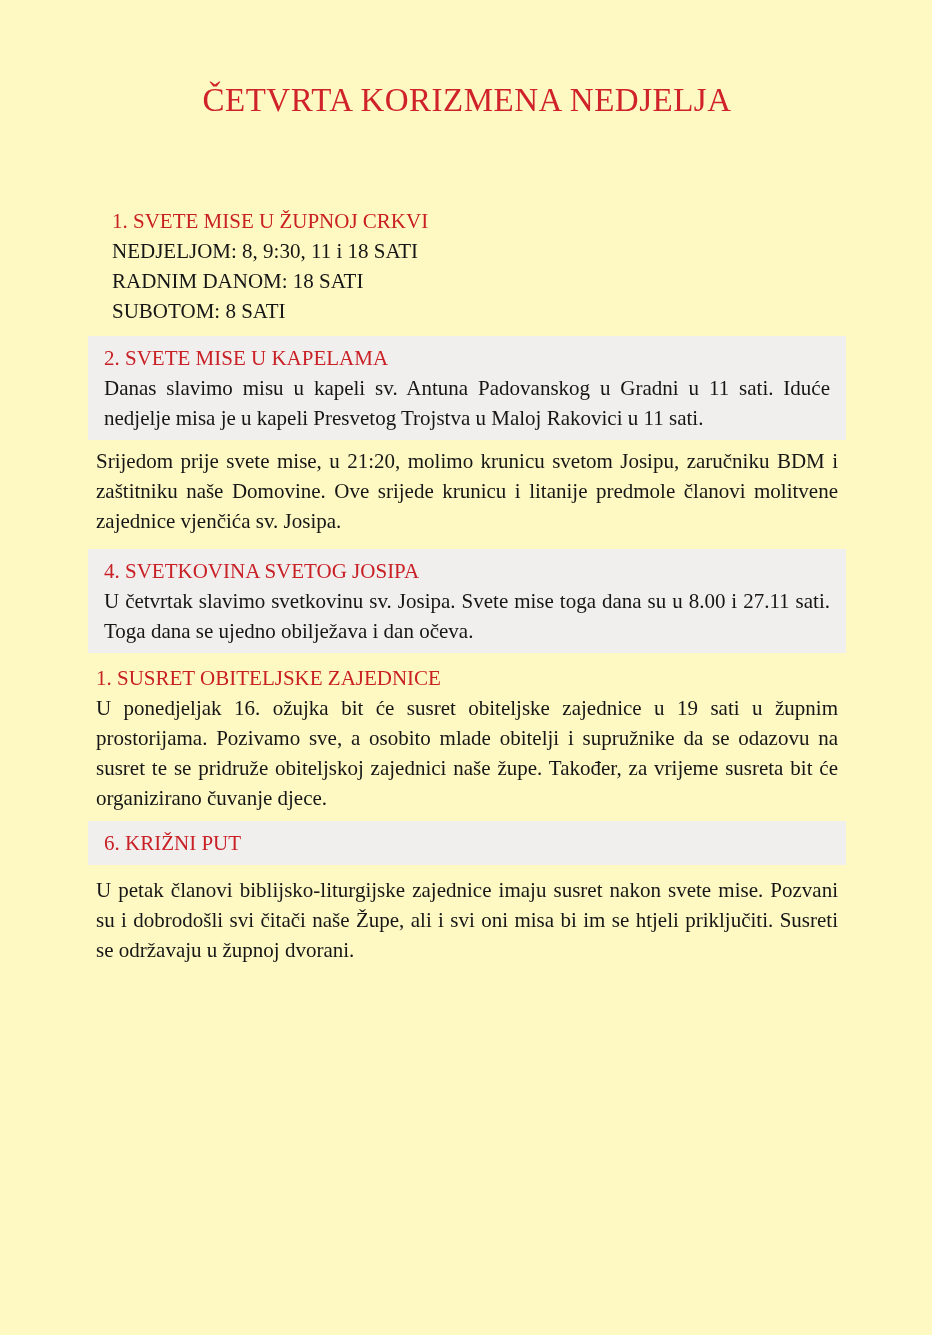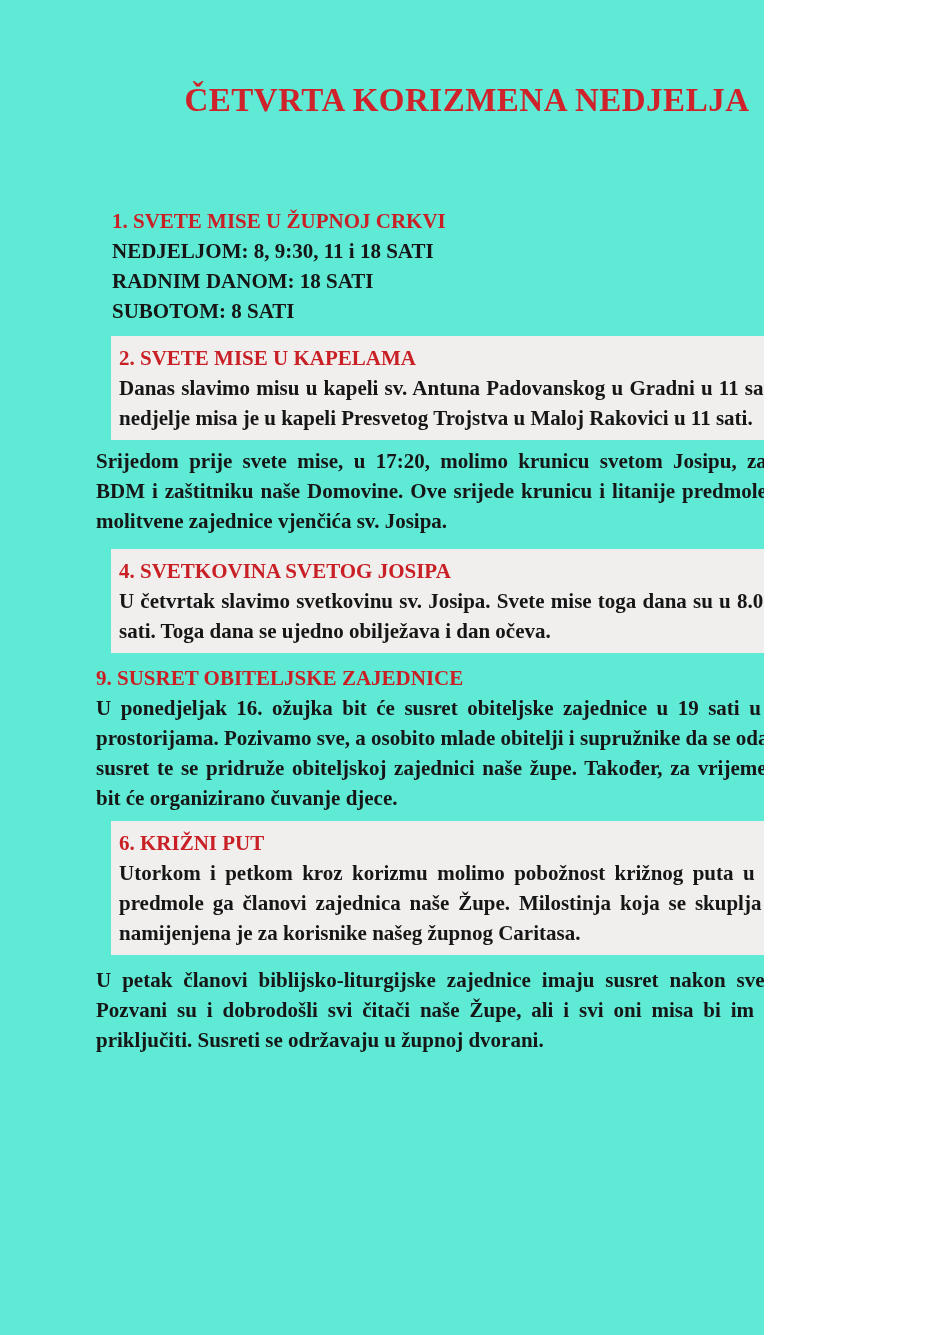--- a/index.html
+++ b/index.html
@@ -2,25 +2,25 @@
 <html><head>
 <meta charset="utf-8">
 <style>
   html, body {
     margin: 0;
     padding: 0;
     background: #ffffff;
   }
   .page {
     position: relative;
-    width: 764px;
+    width: 932px;
     height: 1335px;
-    background: #5eead4;
+    background: #fef9c3;
     font-family: "Liberation Serif", serif;
-    font-weight: bold;
+    font-weight: normal;
     color: #161616;
     overflow: hidden;
   }
   .content {
     margin-left: 88px;
     width: 758px;
   }
   .doc-title {
     padding-top: 80px;
     font-size: 33px;
@@ -36,22 +36,21 @@
     text-align: center;
     color: #131313;
   }
   .section {
     font-size: 21px;
     line-height: 30px;
     padding: 0 8px;
   }
   .section.gray {
     background: #f1efee;
-    padding: 7px 8px;
-    margin-left: 23px;
+    padding: 7px 16px;
   }
   .section .heading {
     color: #c92026;
   }
   .section .body {
     text-align: justify;
     color: #161616;
   }
   .section .line {
     color: #161616;
@@ -78,36 +77,35 @@
       <div class="line">RADNIM DANOM: 18 SATI</div>
       <div class="line">SUBOTOM: 8 SATI</div>
     </div>
 
     <div class="section gray sec-2">
       <div class="heading">2. SVETE MISE U KAPELAMA</div>
       <div class="body">Danas slavimo misu u kapeli sv. Antuna Padovanskog u Gradni u 11 sati. Iduće nedjelje misa je u kapeli Presvetog Trojstva u Maloj Rakovici u 11 sati.</div>
     </div>
 
     <div class="section sec-3">
-      <div class="body">Srijedom prije svete mise, u 17:20, molimo krunicu svetom Josipu, zaručniku BDM i zaštitniku naše Domovine. Ove srijede krunicu i litanije predmole članovi molitvene zajednice vjenčića sv. Josipa.</div>
+      <div class="body">Srijedom prije svete mise, u 21:20, molimo krunicu svetom Josipu, zaručniku BDM i zaštitniku naše Domovine. Ove srijede krunicu i litanije predmole članovi molitvene zajednice vjenčića sv. Josipa.</div>
     </div>
 
     <div class="section gray sec-4">
       <div class="heading">4. SVETKOVINA SVETOG JOSIPA</div>
       <div class="body">U četvrtak slavimo svetkovinu sv. Josipa. Svete mise toga dana su u 8.00 i 27.11 sati. Toga dana se ujedno obilježava i dan očeva.</div>
     </div>
 
     <div class="section sec-5">
-      <div class="heading">9. SUSRET OBITELJSKE ZAJEDNICE</div>
+      <div class="heading">1. SUSRET OBITELJSKE ZAJEDNICE</div>
       <div class="body">U ponedjeljak 16. ožujka bit će susret obiteljske zajednice u 19 sati u župnim prostorijama. Pozivamo sve, a osobito mlade obitelji i supružnike da se odazovu na susret te se pridruže obiteljskoj zajednici naše župe. Također, za vrijeme susreta bit će organizirano čuvanje djece.</div>
     </div>
 
     <div class="section gray sec-6">
       <div class="heading">6. KRIŽNI PUT</div>
-      <div class="body">Utorkom i petkom kroz korizmu molimo pobožnost križnog puta u 17:20, a predmole ga članovi zajednica naše Župe. Milostinja koja se skuplja petkom namijenjena je za korisnike našeg župnog Caritasa.</div>
     </div>
 
     <div class="section sec-7">
       <div class="body">U petak članovi biblijsko-liturgijske zajednice imaju susret nakon svete mise. Pozvani su i dobrodošli svi čitači naše Župe, ali i svi oni misa bi im se htjeli priključiti. Susreti se održavaju u župnoj dvorani.</div>
     </div>
 
   </div>
 </div>
 
 </body></html>

